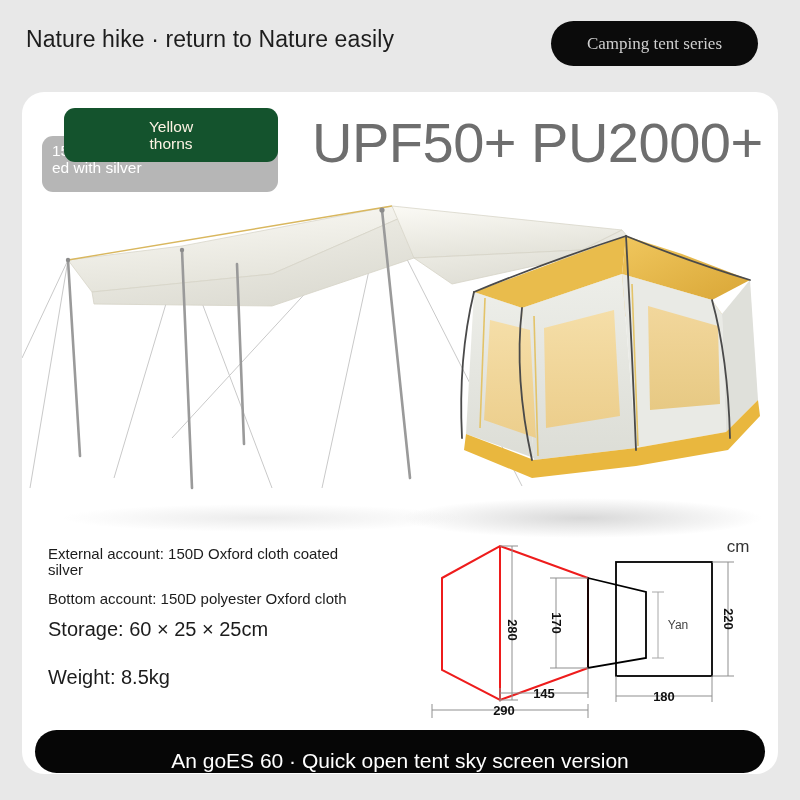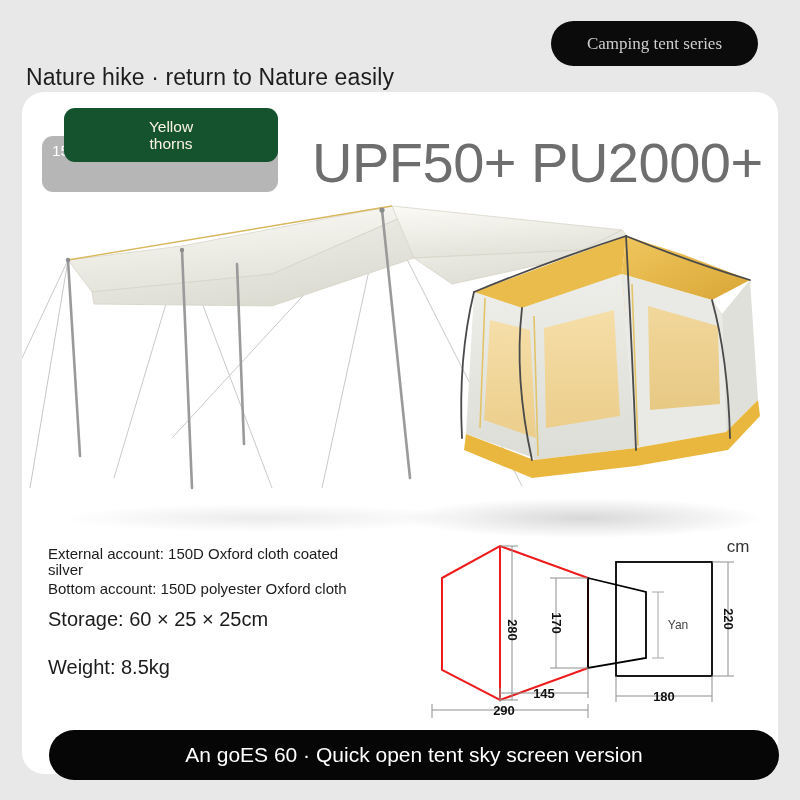--- a/index.html
+++ b/index.html
@@ -23,21 +23,20 @@
     height: 88px;
   }
   .header-title {
     position: absolute;
     left: 26px;
     top: 26px;
     font-size: 23px;
     color: #1d1d1d;
     letter-spacing: .1px;
     white-space: nowrap;
-    margin-top: 38px;
   }
   .header-pill {
     position: absolute;
     left: 551px;
     top: 21px;
     width: 207px;
     height: 45px;
     background: #0b0b0b;
     border-radius: 23px;
     display: flex;
@@ -110,21 +109,20 @@
 
   
   .headline {
     position: absolute;
     left: 290px;
     top: 18px;
     font-size: 56px;
     color: #6e6e6e;
     letter-spacing: -0.5px;
     white-space: nowrap;
-    margin-top: 20px;
   }
 
   
   .photo {
     position: absolute;
     left: 0;
     top: 96px;
     width: 756px;
     height: 360px;
   }
@@ -133,21 +131,21 @@
   .specs {
     position: absolute;
     left: 26px;
     top: 454px;
     width: 300px;
   }
   .spec-line { color: #1c1c1c; }
   .spec-a {
     font-size: 15px;
     line-height: 16px;
-    margin-bottom: 3px;
+    margin-bottom: 13px;
   }
   .spec-b {
     font-size: 15px;
     line-height: 16px;
     margin-bottom: 11px;
   }
   .spec-c {
     font-size: 14px;
     line-height: 16px;
     margin-bottom: 11px;
@@ -167,28 +165,28 @@
     position: absolute;
     left: 398px;
     top: 438px;
     width: 348px;
     height: 190px;
   }
 
   
   .banner {
     position: absolute;
-    left: 49px;
+    left: 35px;
     top: 730px;
     width: 730px;
-    height: 50px;
+    height: 43px;
     background: #060606;
     border-radius: 28px;
     display: flex;
-    align-items: center;
+    align-items: flex-end;
     justify-content: center;
   }
   .banner span {
     color: #ffffff;
     font-size: 21px;
     white-space: nowrap;
   }
 </style>
 </head>
 <body>
@@ -198,20 +196,21 @@
   <div class="header-pill">
     <span>Camping tent series</span>
   </div>
 </div>
 
 <div class="card">
 
   <div class="badges">
     <div class="badge-gray">
       <span>150D Oxford cloth coat-</span>
+      <span>ed with silver</span>
     </div>
     <div class="badge-orange">
       <span>Yellow</span>
       <span>thorns</span>
     </div>
   </div>
 
   <div class="headline">UPF50+ PU2000+</div>
 
   <svg class="photo" viewBox="0 0 756 360">

